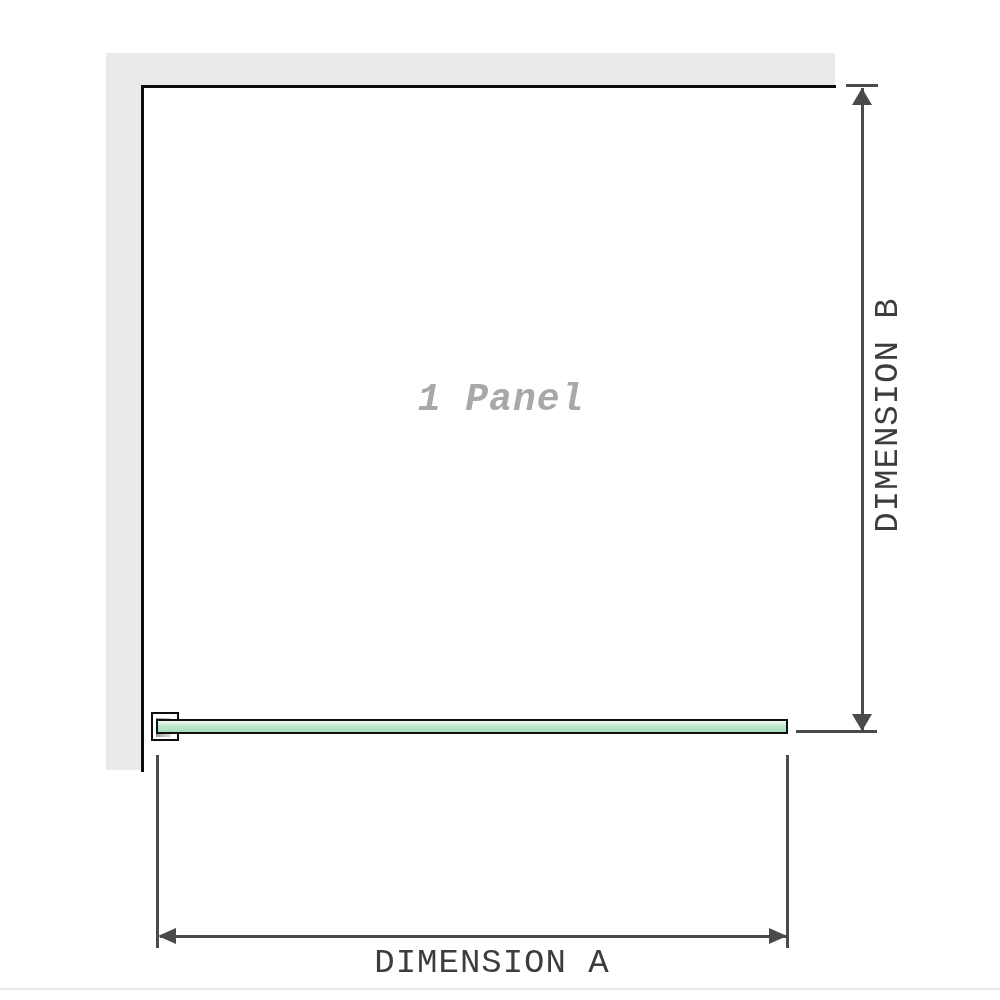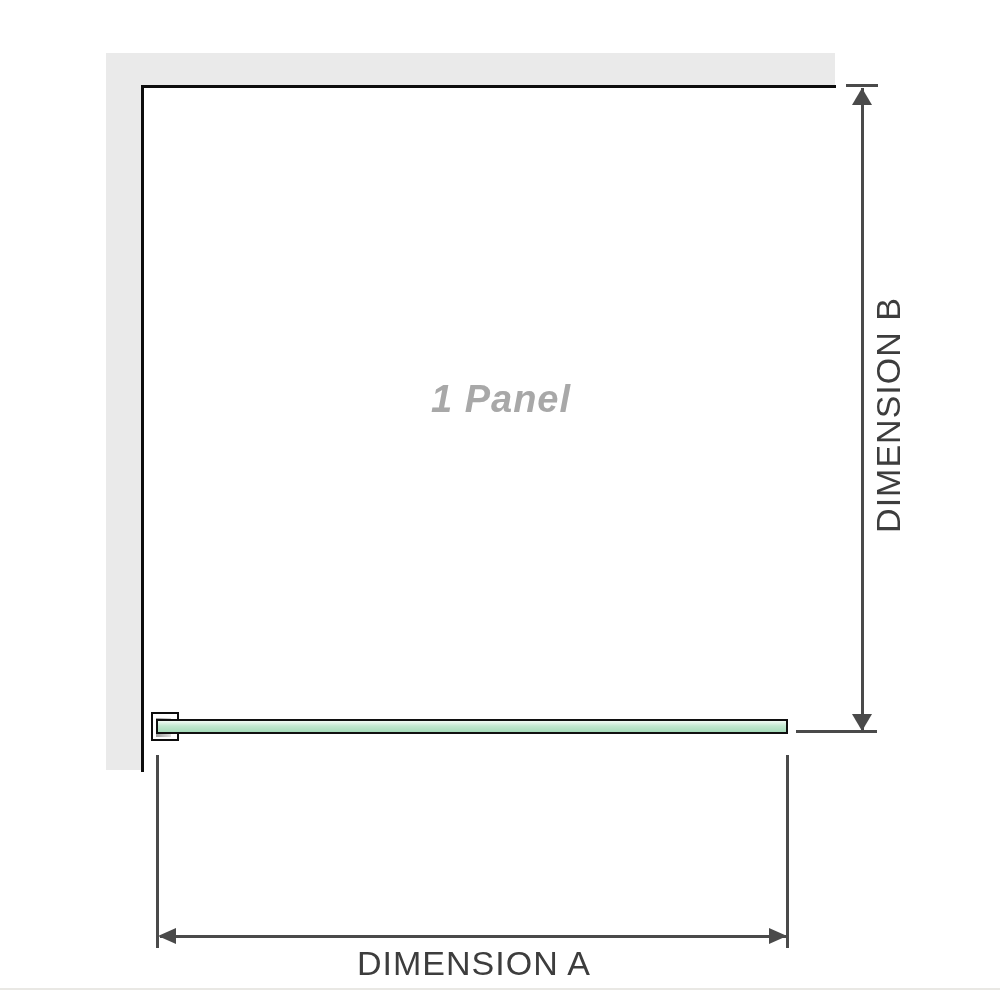--- a/index.html
+++ b/index.html
@@ -7,20 +7,21 @@
     padding: 0;
     background: #ffffff;
     font-family: "Liberation Sans", sans-serif;
   }
   .canvas {
     position: relative;
     width: 1000px;
     height: 1000px;
     background: var(--background, #ffffff);
     overflow: hidden;
+    font-family: Liberation Mono, monospace;
   }
   .abs { position: absolute; }
 
   
   .wall-top {
     left: 106px; top: 53px; width: 729px; height: 32px;
     background: var(--wall-fill, #eaeaea);
   }
   .wall-left {
     left: 106px; top: 53px; width: 36px; height: 717px;
@@ -124,21 +125,21 @@
     border-bottom: 8.5px solid transparent;
     border-right: 18px solid var(--dim, #4a4a4a);
   }
   .arrow-right {
     left: 769px; top: 928px;
     border-top: 8.5px solid transparent;
     border-bottom: 8.5px solid transparent;
     border-left: 18px solid var(--dim, #4a4a4a);
   }
   .dim-a-label {
-    left: 474px; top: 963px;
+    left: 492px; top: 963px;
     transform: translate(-50%, -50%);
     font-size: 34px;
     font-weight: 300;
     letter-spacing: 1px;
     color: var(--label, #3d3d3d);
     white-space: nowrap;
   }
 
   .baseline {
     left: 0px; top: 988px; width: 1000px; height: 1.5px;

